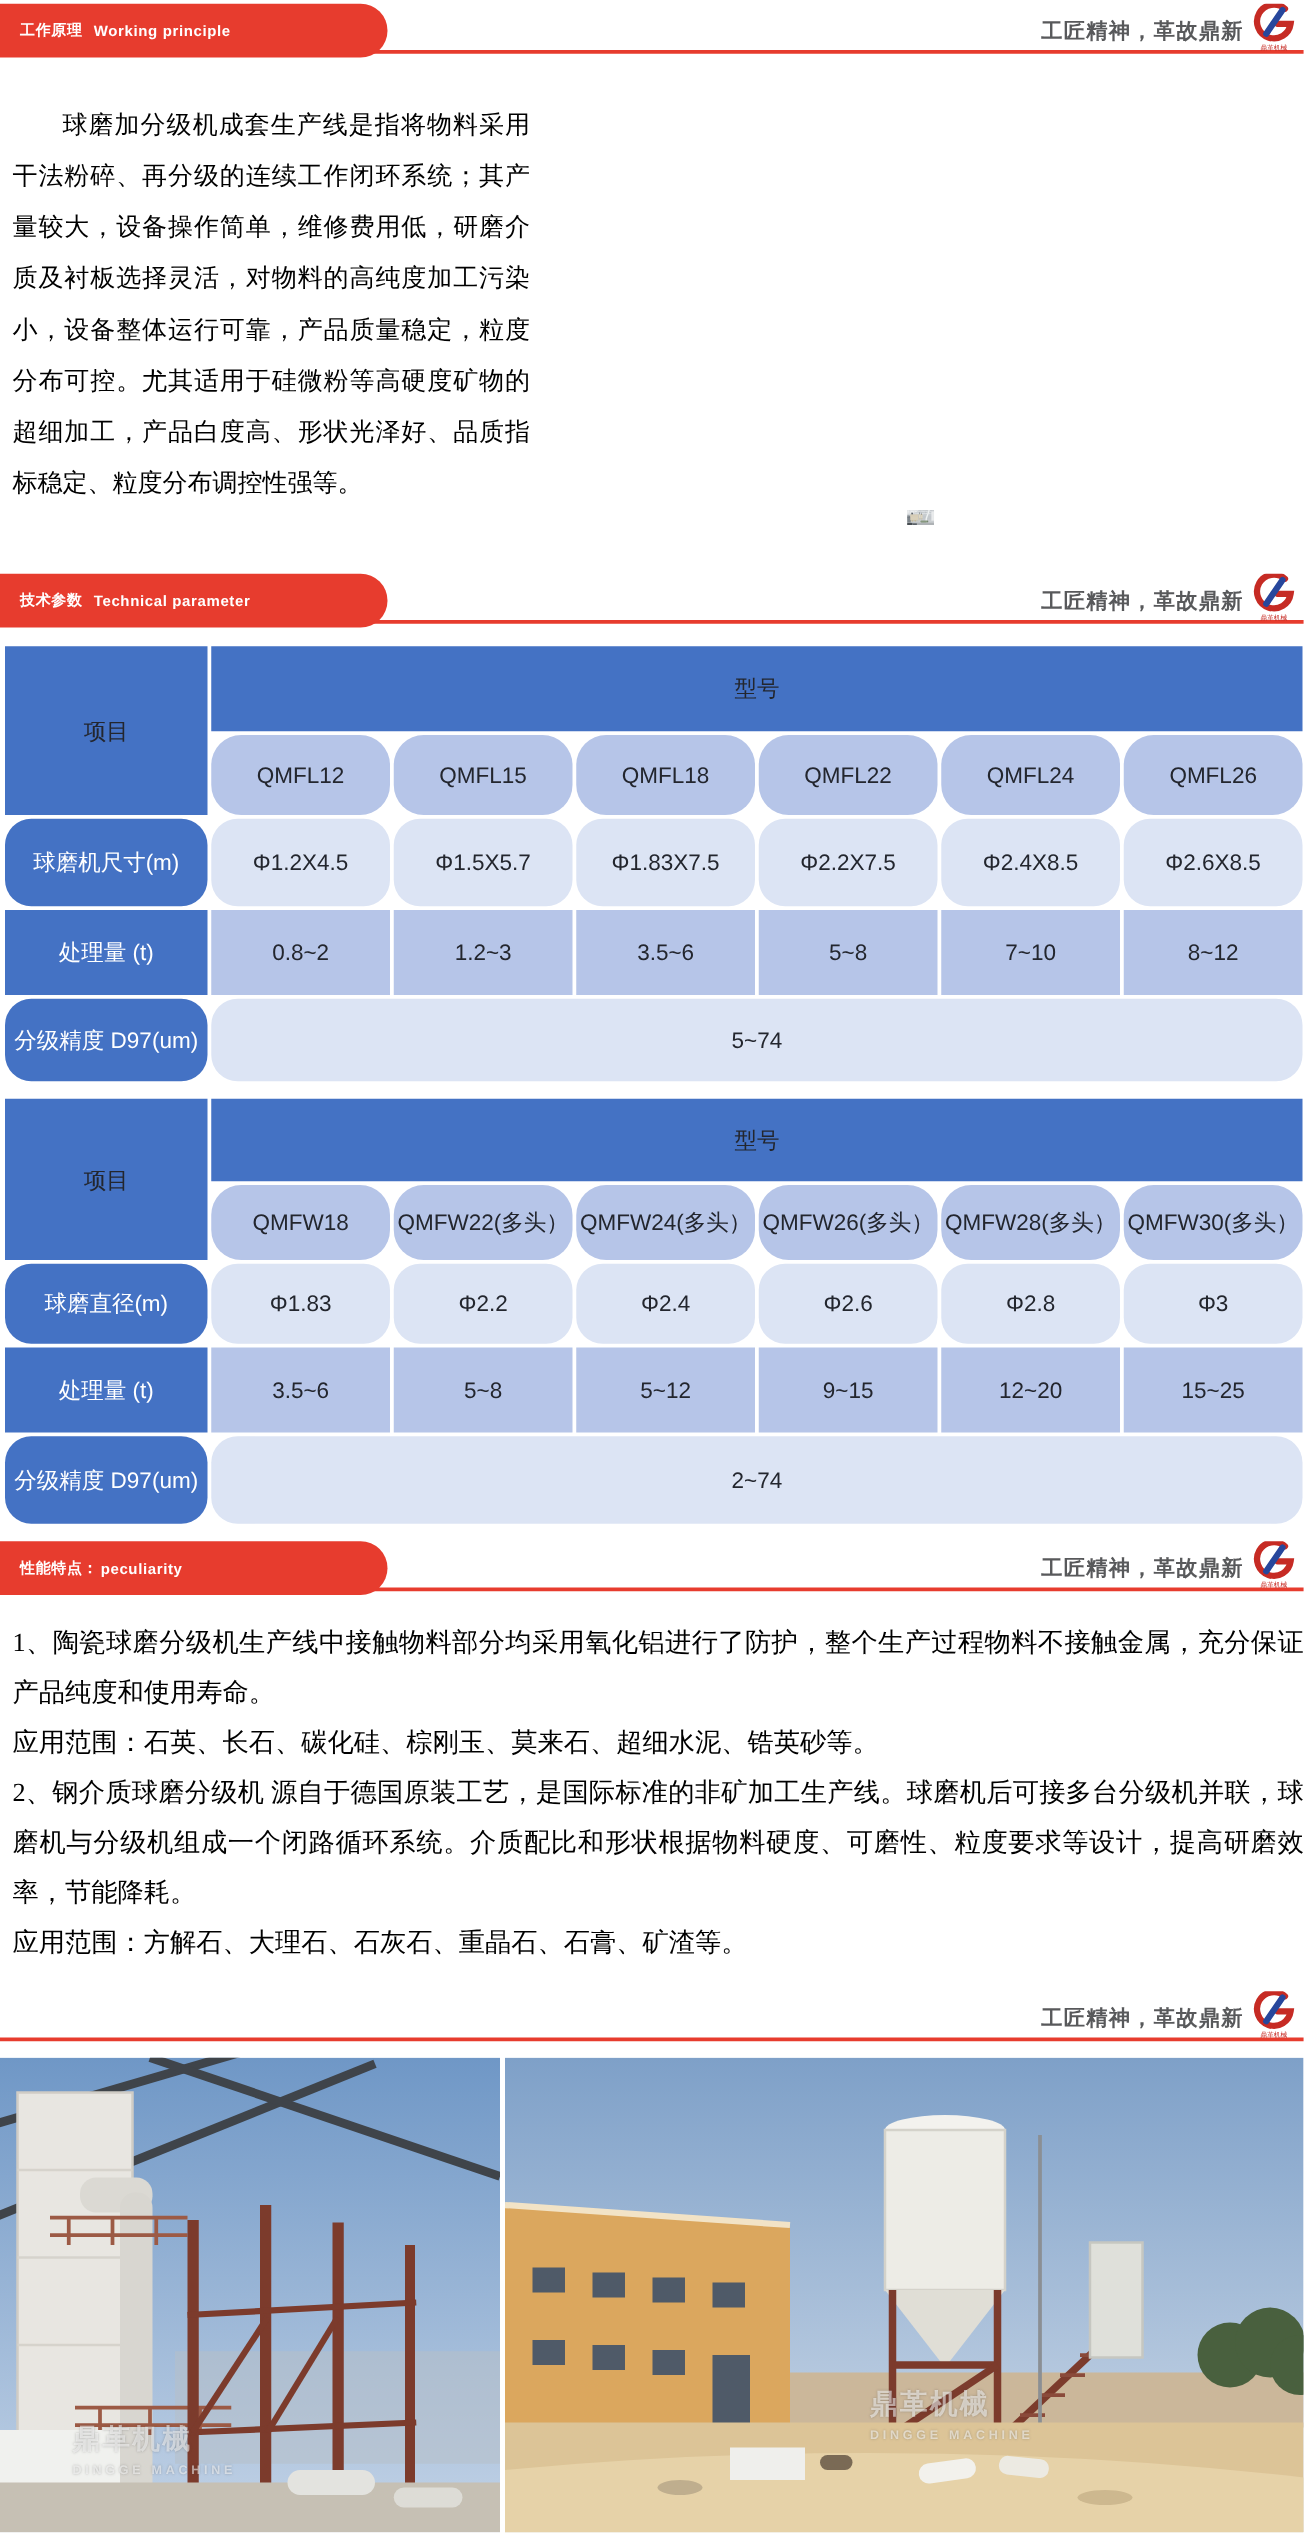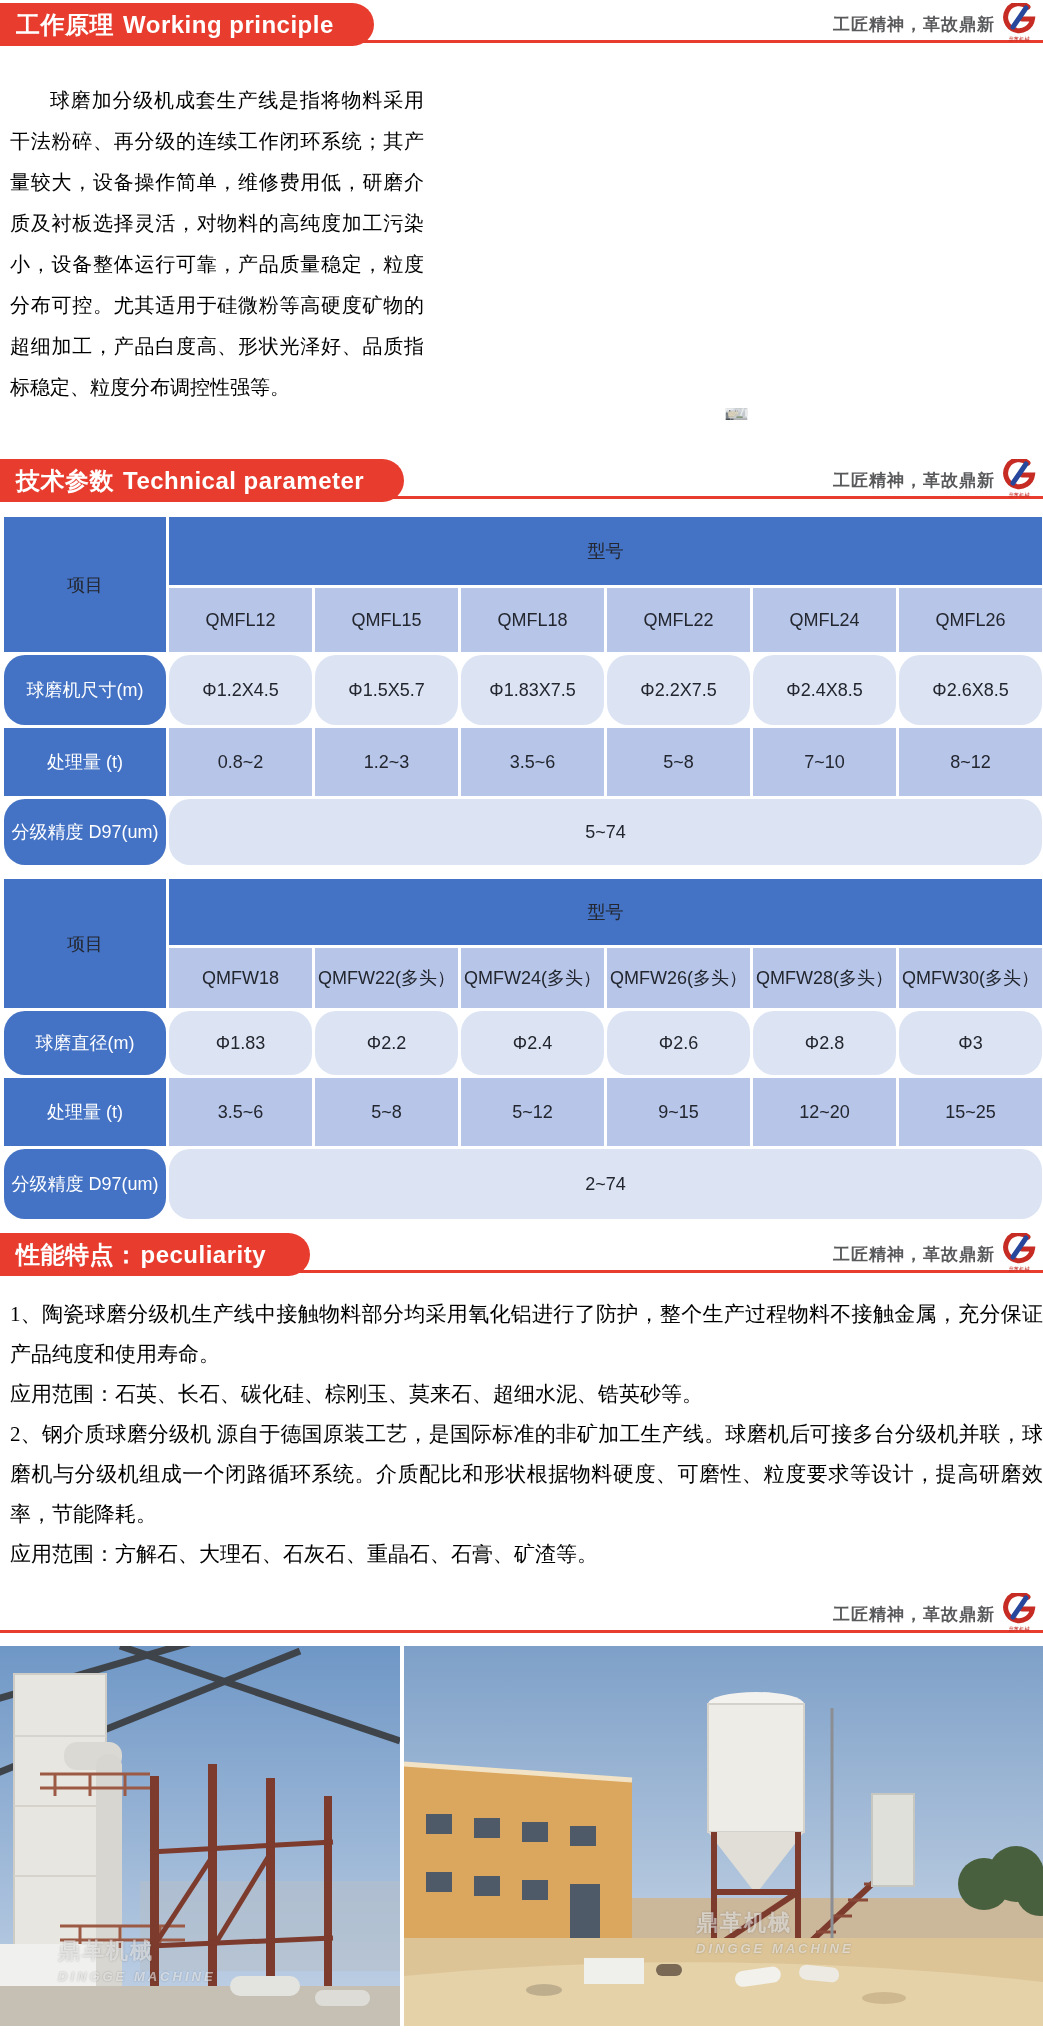--- a/index.html
+++ b/index.html
@@ -8,21 +8,21 @@
     font-family:"Liberation Sans","DejaVu Sans",sans-serif;
     position:relative;
   }
   
   .hrow{position:relative;height:50px;}
   .hrow .rule{position:absolute;left:0;top:40px;width:1043px;height:3px;background:#e73c2e;}
   .pill{
     position:absolute;left:0;top:3px;height:43px;min-width:310px;box-sizing:border-box;
     background:#e73c2e;border-radius:0 22px 22px 0;z-index:2;
     display:flex;align-items:center;gap:9px;padding:0 40px 0 16px;
-    color:#fff;font-size:24px;font-weight:bold;letter-spacing:.5px;
+    color:#fff;font-size:12px;font-weight:bold;letter-spacing:.5px;
   }
   .pill.gap-wide{gap:22px;}
   .motto{
     position:absolute;right:48px;top:13px;color:#58595b;font-size:17px;
     font-weight:bold;letter-spacing:1px;
   }
   .logo{position:absolute;right:4px;top:3px;width:40px;text-align:center;line-height:0;}
   .logo .cap{font-size:6px;color:#c62b24;line-height:6px;display:block;margin-top:1px;transform:scale(.9);}
   
   .sec1{display:flex;margin-top:26px;height:344px;flex-direction:column;}
@@ -36,40 +36,40 @@
   
   table.ptable{
     border-collapse:separate;border-spacing:3px;table-layout:fixed;
     width:1041px;margin:8px 0 0 1px;
   }
   table.ptable td{
     text-align:center;vertical-align:middle;font-size:18px;color:#23262e;
     overflow:hidden;white-space:nowrap;
   }
   td.hd{background:#4472c4;color:#fff;font-size:19px;}
-  tr.models td{background:#b6c5e8;}
+  tr.models td{background:#b6c5e8;border-radius:24px;}
   tr.rlight td{background:#dce4f4;border-radius:21px;}
   tr.rmid td{background:#b6c5e8;}
   tr.rlight td.hd, tr.rmid td.hd, tr.models td.hd{background:#4472c4;color:#fff;}
   
   .features{margin-top:14px;padding:0 0 0 10px;
     font-family:"Liberation Serif","DejaVu Serif",serif;
     font-size:21px;line-height:40px;color:#000;text-align:justify;}
   .features p{margin:0;}
   .mt16{margin-top:16px;}
   
   .photos{display:flex;gap:4px;margin-top:6px;height:380px;}
   .ph{position:relative;overflow:hidden;}
   .ph svg{display:block;}
   .wm{
     position:absolute;color:rgba(255,255,255,.55);font-weight:bold;
     text-shadow:0 0 2px rgba(60,60,60,.35);line-height:26px;letter-spacing:2px;
     font-size:22px;white-space:nowrap;
   }
-  .wm .en{display:block;font-size:13px;letter-spacing:3px;font-style:italic;}
+  .wm .en{display:block;font-size:10px;letter-spacing:3px;}
 </style>
 </head>
 <body>
 
 <div class="hrow">
   <div class="rule"></div>
   <div class="pill">
     <span>工作原理</span>
     <span>Working principle</span>
   </div>

